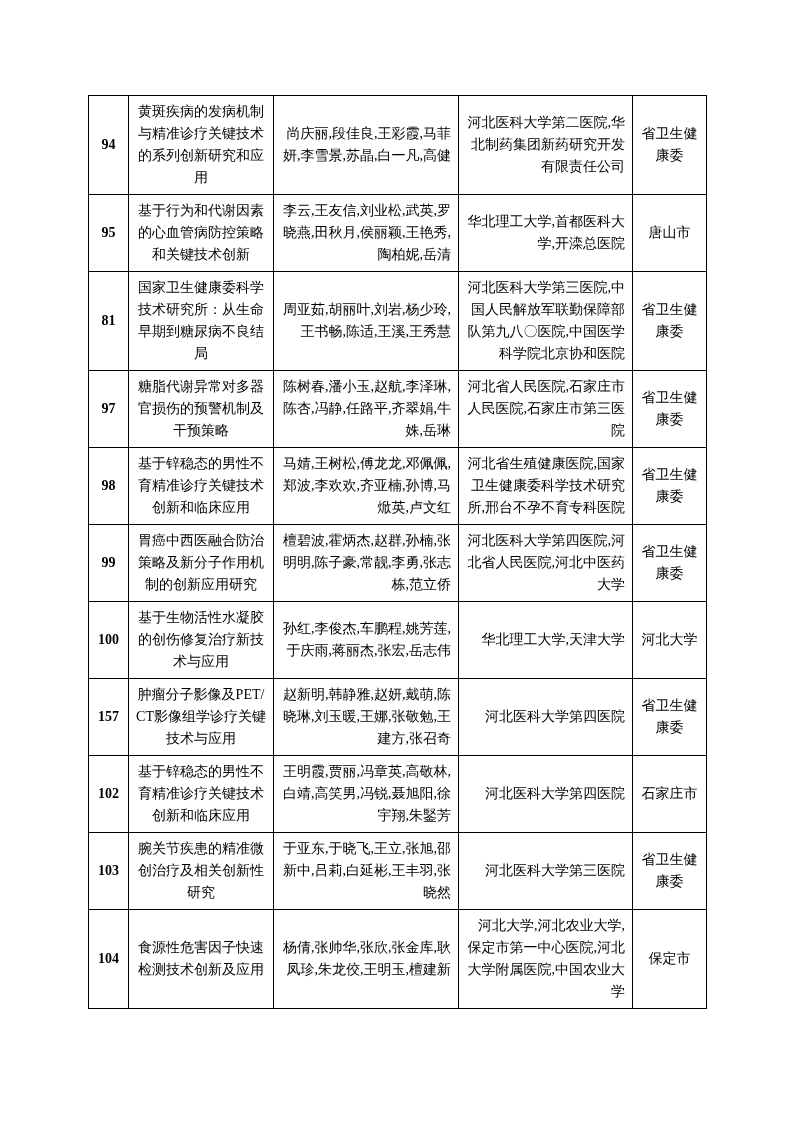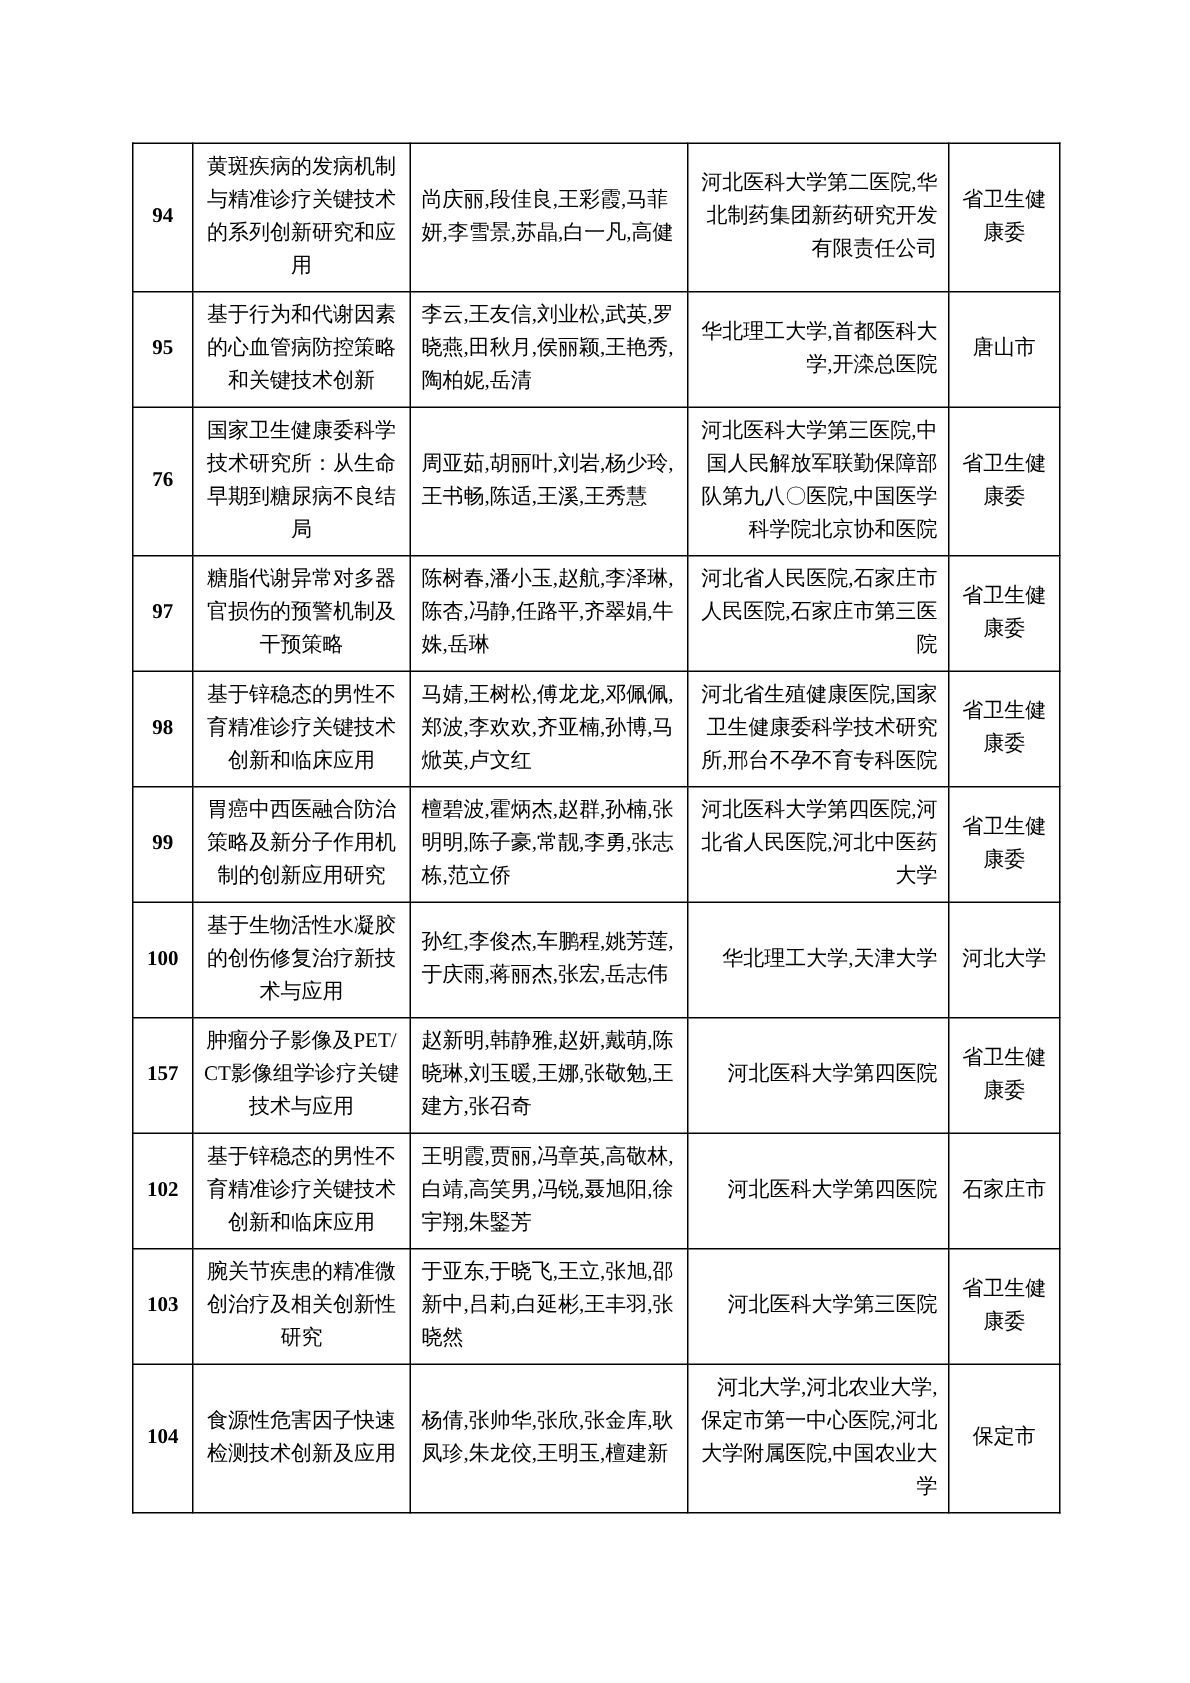--- a/index.html
+++ b/index.html
@@ -33,21 +33,21 @@
     word-break: break-all;
     overflow-wrap: break-word;
   }
   td.c-no {
     text-align: center;
     padding: 2px 1px;
     font-size: 13px;
     font-weight: bold;
   }
   td.c-title { text-align: center; }
-  td.c-members { text-align: left; }
+  td.c-members { text-align: right; }
   td.c-inst { text-align: right; }
   td.c-auth {
     text-align: center;
     padding: 5px 2px;
     font-family: Liberation Mono, monospace;
   }
 </style>
 </head>
 <body>
 
@@ -71,21 +71,21 @@
 
   <tr>
     <td class="c-no">95</td>
     <td class="c-title">基于行为和代谢因素的心血管病防控策略和关键技术创新</td>
     <td class="c-members">李云,王友信,刘业松,武英,罗晓燕,田秋月,侯丽颖,王艳秀,陶柏妮,岳清</td>
     <td class="c-inst">华北理工大学,首都医科大学,开滦总医院</td>
     <td class="c-auth">唐山市</td>
   </tr>
 
   <tr>
-    <td class="c-no">76</td>
+    <td class="c-no">81</td>
     <td class="c-title">国家卫生健康委科学技术研究所：从生命早期到糖尿病不良结局</td>
     <td class="c-members">周亚茹,胡丽叶,刘岩,杨少玲,王书畅,陈适,王溪,王秀慧</td>
     <td class="c-inst">河北医科大学第三医院,中国人民解放军联勤保障部队第九八〇医院,中国医学科学院北京协和医院</td>
     <td class="c-auth">省卫生健康委</td>
   </tr>
 
   <tr>
     <td class="c-no">97</td>
     <td class="c-title">糖脂代谢异常对多器官损伤的预警机制及干预策略</td>
     <td class="c-members">陈树春,潘小玉,赵航,李泽琳,陈杏,冯静,任路平,齐翠娟,牛姝,岳琳</td>

